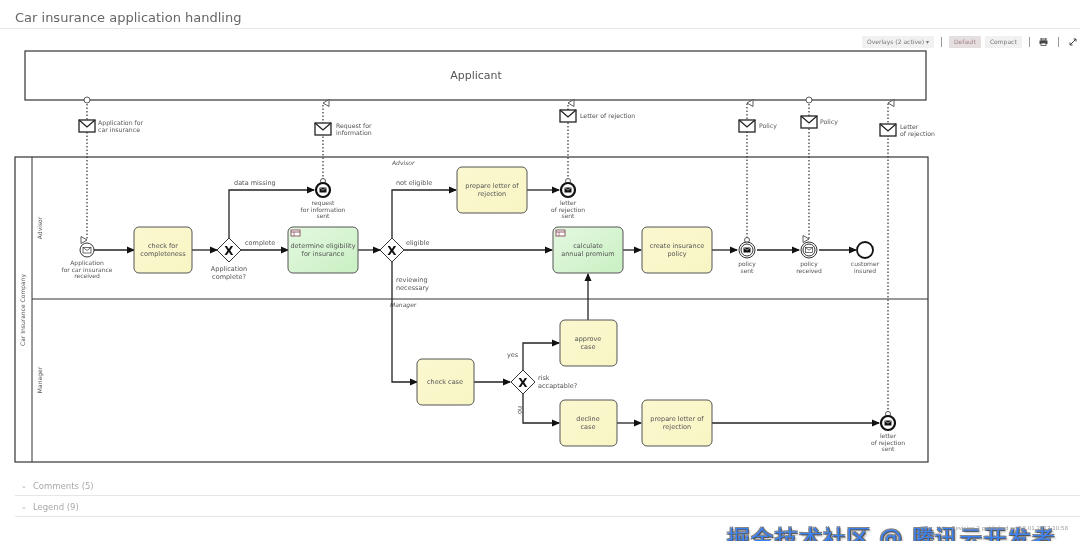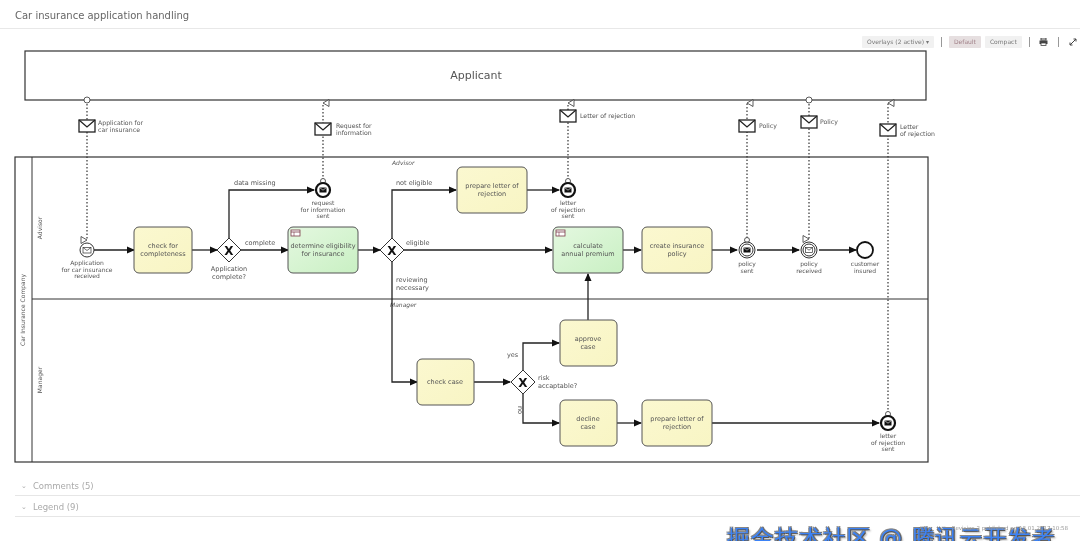--- a/index.html
+++ b/index.html
@@ -1,18 +1,18 @@
 <!DOCTYPE html>
 <html><head>
 <meta charset="utf-8">
 <style>
   * { box-sizing: border-box; margin: 0; padding: 0; }
   html, body { width: 1080px; height: 541px; background: #ffffff; overflow: hidden; }
   body { font-family: "DejaVu Sans", sans-serif; color: #555; position: relative; }
-  .page-title { position: absolute; left: 15px; top: 10px; font-size: 10px; color: #666; }
+  .page-title { position: absolute; left: 15px; top: 10px; font-size: 13px; color: #666; }
   .title-rule { position: absolute; left: 0; top: 28px; width: 1080px; height: 1px; background: #e8e8e8; }
   .toolbar { position: absolute; top: 35px; left: 862px; height: 13px; display: flex; align-items: center; gap: 4px; font-size: 6px; color: #777; }
   .tb-btn { background: #f1f1f1; padding: 2px 5px; height: 12px; line-height: 8px; cursor: pointer; border-radius: 1px; }
   .tb-btn.active { background: #e6dfe0; color: #a08088; }
   .tb-sep { width: 1px; height: 10px; background: #999; margin: 0 3px; }
   .tb-icon { width: 14px; height: 12px; display: flex; align-items: center; justify-content: center; font-size: 8px; color: #444; cursor: pointer; }
   svg#diagram { position: absolute; left: 0; top: 0; }
   .lbl { font-family: "DejaVu Sans", sans-serif; fill: #555; }
   .footer-row { position: absolute; left: 15px; width: 1065px; height: 20px; border-bottom: 1px solid #e6e6e6; font-size: 8.5px; color: #aaa; display: flex; align-items: center; cursor: pointer; }
   .footer-row .chev { margin: 0 6px 0 6px; font-size: 7px; }

